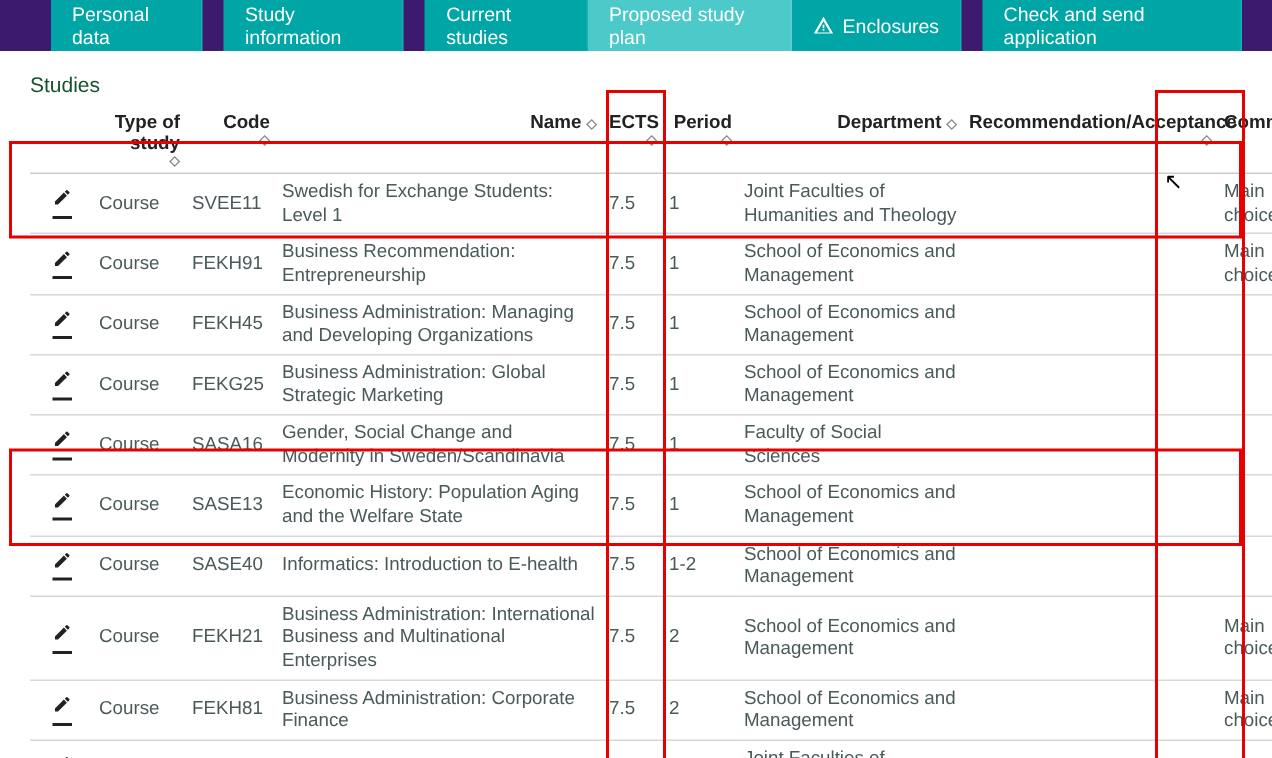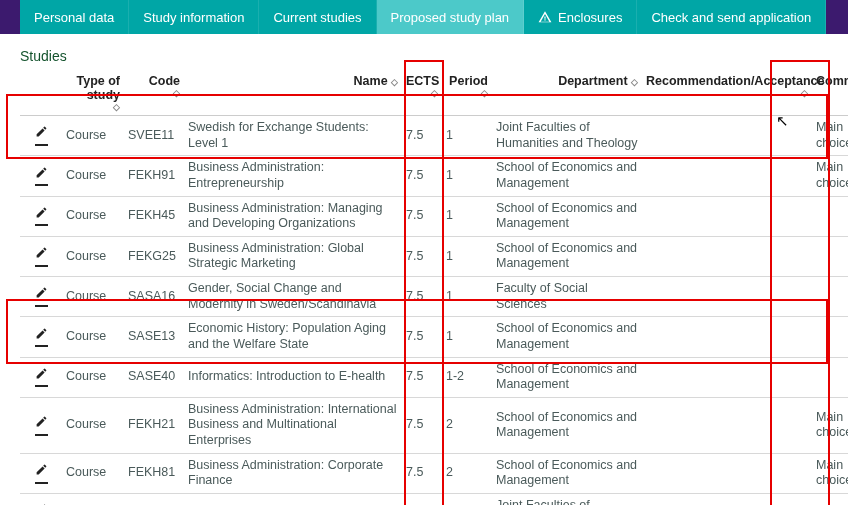--- a/index.html
+++ b/index.html
@@ -19,21 +19,21 @@
   }
   .tab {
     display: flex;
     align-items: center;
     padding: 0 14px;
     color: #fff;
     font-size: 13px;
     border-right: 1px solid rgba(255,255,255,0.1);
     cursor: pointer;
   }
-  .tab.light { background: #00a6a6; }
+  .tab.light { background: #00a6a6; margin-left: 14px; }
   .tab.active { background: #4cc9c9; }
   .tab.warn { background: #00a6a6; }
   .tab svg { margin-right: 6px; }
   .page {
     padding: 14px 20px;
   }
   .section-title {
     font-size: 14px;
     color: #14532d;
     margin-bottom: 4px;
@@ -169,21 +169,21 @@
             <td>Joint Faculties of Humanities and Theology</td>
             <td></td>
             <td>Main choice</td>
           </tr>
           <tr>
             <td class="edit-cell"><span class="pencil"><svg width="13" height="13" viewBox="0 0 24 24" fill="#222">
                   <path d="M3 17.25V21h3.75l11-11-3.75-3.75-11 11zM20.7 7.04a1 1 0 0 0 0-1.41l-2.34-2.34a1 1 0 0 0-1.41 0l-1.83 1.83 3.75 3.75 1.83-1.83z"></path>
                 </svg></span></td>
             <td>Course</td>
             <td>FEKH91</td>
-            <td>Business Administration: Entrepreneurship</td>
+            <td>Business Recommendation: Entrepreneurship</td>
             <td>7.5</td>
             <td>1</td>
             <td>School of Economics and Management</td>
             <td></td>
             <td>Main choice</td>
           </tr>
           <tr>
             <td class="edit-cell"><span class="pencil"><svg width="13" height="13" viewBox="0 0 24 24" fill="#222">
                   <path d="M3 17.25V21h3.75l11-11-3.75-3.75-11 11zM20.7 7.04a1 1 0 0 0 0-1.41l-2.34-2.34a1 1 0 0 0-1.41 0l-1.83 1.83 3.75 3.75 1.83-1.83z"></path>
                 </svg></span></td>

